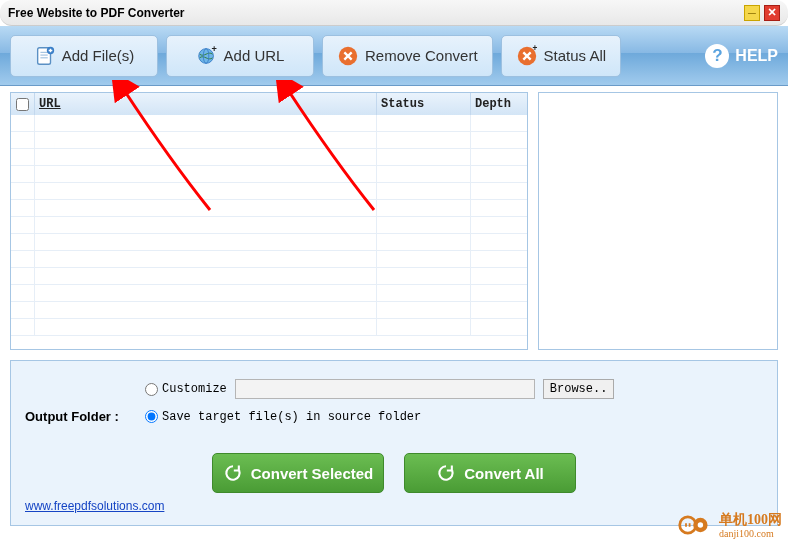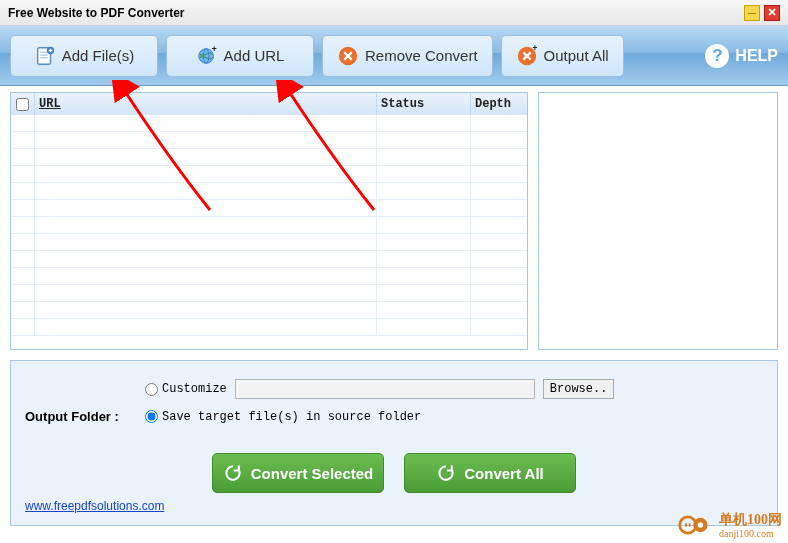--- a/index.html
+++ b/index.html
@@ -12,20 +12,21 @@
   overflow: hidden;
   position: relative;
 }
 .titlebar {
   height: 26px;
   background: linear-gradient(#f7f7f7, #e8e8e8);
   border-bottom: 1px solid #ccc;
   display: flex;
   align-items: center;
   padding: 0 8px;
+  border-radius: 12px;
 }
 .titlebar-title { font-weight: bold; font-size: 12px; flex: 1; }
 .titlebar-btns { display: flex; gap: 4px; }
 .titlebar-btn { width: 16px; height: 16px; border: 1px solid; display:flex;align-items:center;justify-content:center;font-size:11px;font-weight:bold;cursor:pointer; }
 .tb-min { background:#f5d74a; border-color:#c9a400; color:#8a6d00; }
 .tb-close { background:#e13c2f; border-color:#a71e14; color:#fff; }
 
 .toolbar {
   height: 60px;
   background: linear-gradient(#b9daf4, #88b9e4 45%, #6ea9db 46%, #a1cbed);
@@ -138,21 +139,21 @@
     <span>Remove Convert</span>
   </div>
   <div class="tbtn">
     <span class="ico">
       <svg viewBox="0 0 24 24" width="22" height="22">
           <circle cx="12" cy="12" r="10" fill="#e96f2f"></circle>
           <path d="M8 8l8 8M16 8l-8 8" stroke="#fff" stroke-width="2.5"></path>
           <text x="18" y="7" font-size="9" font-weight="bold" fill="#222">+</text>
         </svg>
     </span>
-    <span>Output All</span>
+    <span>Status All</span>
   </div>
   <div class="help">
     <span class="ico">?</span>
     <span>HELP</span>
   </div>
 </div>
 
 <div class="content">
   <div class="tablewrap">
     <div class="thead">

